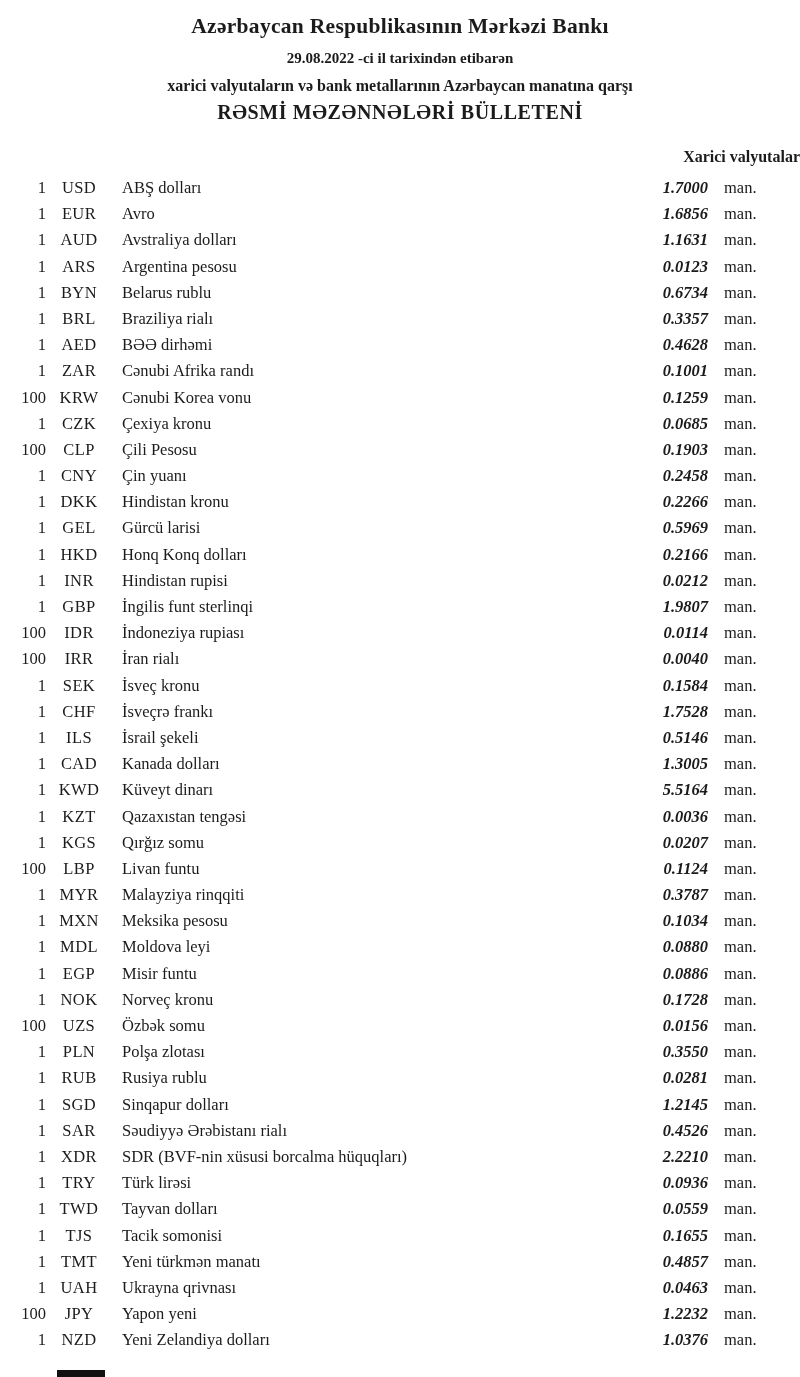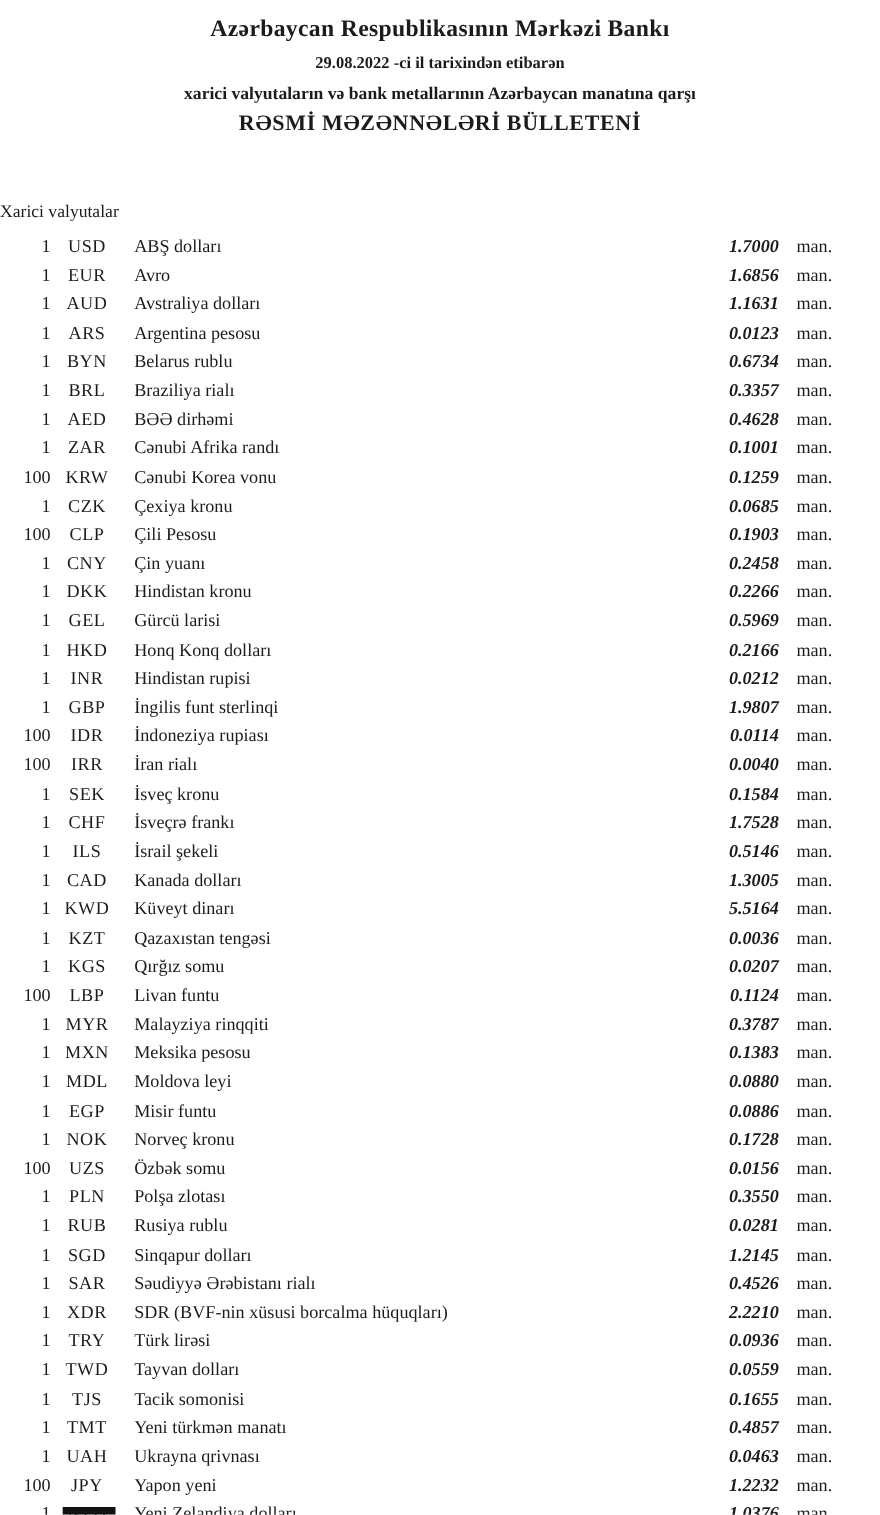--- a/index.html
+++ b/index.html
@@ -36,24 +36,24 @@
     font-weight: bold;
     line-height: 27px;
   }
   .doc-subline2 {
     font-size: 20px;
     font-weight: bold;
     letter-spacing: 0.6px;
     line-height: 27px;
   }
   .section-title {
-    text-align: left;
+    text-align: right;
     font-size: 16px;
-    font-weight: normal;
-    margin-top: 56px;
+    font-weight: bold;
+    margin-top: 20px;
     line-height: 22px;
   }
   .rates {
     margin-top: 7px;
     padding-right: 30px;
   }
   .row {
     display: flex;
     align-items: baseline;
     height: 26.2px;
@@ -304,21 +304,21 @@
       <span class="qty">1</span>
       <span class="code">MYR</span>
       <span class="name">Malayziya rinqqiti</span>
       <span class="rate">0.3787</span>
       <span class="unit">man.</span>
     </div>
     <div class="row">
       <span class="qty">1</span>
       <span class="code">MXN</span>
       <span class="name">Meksika pesosu</span>
-      <span class="rate">0.1383</span>
+      <span class="rate">0.1034</span>
       <span class="unit">man.</span>
     </div>
     <div class="row">
       <span class="qty">1</span>
       <span class="code">MDL</span>
       <span class="name">Moldova leyi</span>
       <span class="rate">0.0880</span>
       <span class="unit">man.</span>
     </div>
     <div class="row">

